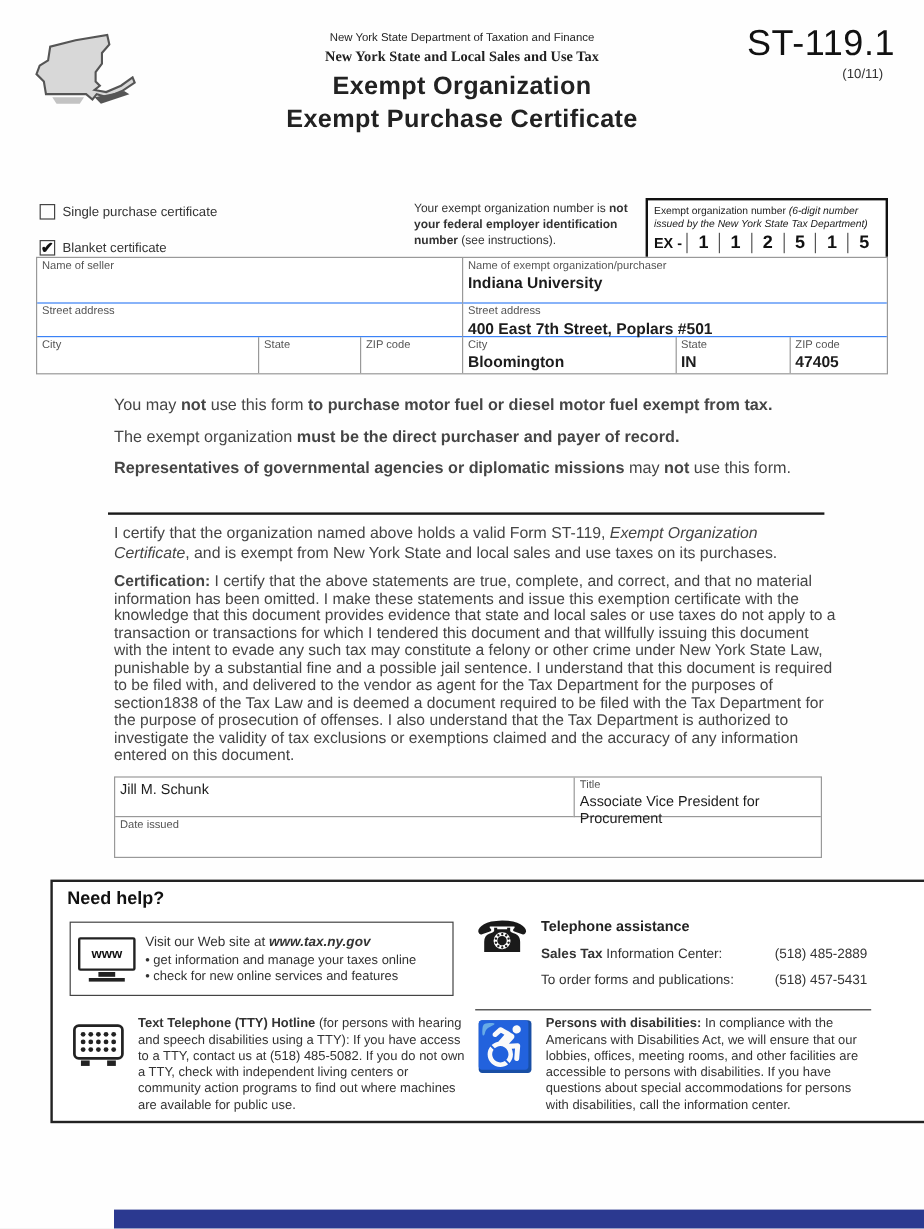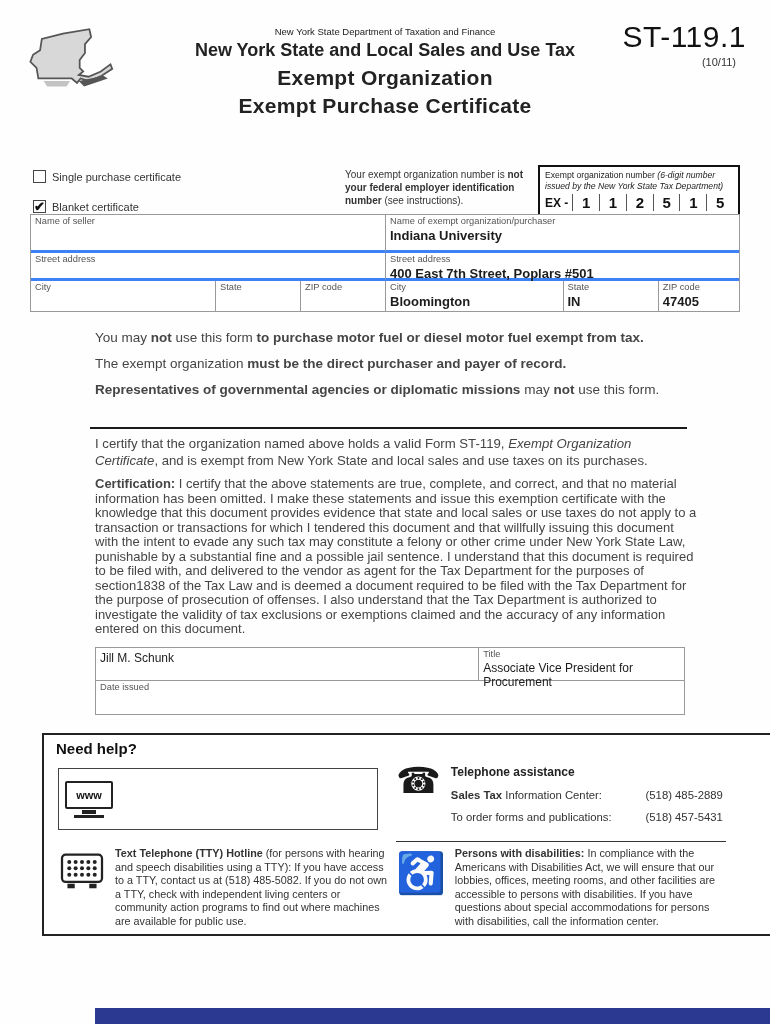--- a/index.html
+++ b/index.html
@@ -9,21 +9,21 @@
     background:#fefefe; overflow:hidden;
     font-family:"Liberation Sans", sans-serif; color:#3a3a3a;
   }
   .b { font-weight:bold; }
   .i { font-style:italic; }
 
   
   .logo { position:absolute; left:26px; top:24px; width:88px; height:72px; }
   .hdr-center { position:absolute; left:150px; top:26px; width:470px; text-align:center; color:#222; }
   .hdr-agency { font-size:9.5px; }
-  .hdr-taxtype { font-size:18px; font-weight:bold; margin-top:3px; }
+  .hdr-taxtype { font-size:12px; font-weight:bold; margin-top:3px;font-family:Liberation Serif, serif; }
   .hdr-title1 { font-size:21px; font-weight:bold; margin-top:5px; letter-spacing:.3px; }
   .hdr-title2 { font-size:21px; font-weight:bold; margin-top:4px; letter-spacing:.3px; }
   .hdr-right { position:absolute; right:24px; top:20px; text-align:right; color:#111; }
   .form-number { font-size:30px; font-weight:normal; letter-spacing:.5px; }
   .revision { font-size:11px; margin-top:2px; padding-right:10px; color:#333; }
 
   
   .cert-type { position:absolute; left:33px; top:170px; }
   .check-row { display:flex; align-items:center; margin-bottom:17px; font-size:11px; color:#333; }
   .checkbox { width:13px; height:13px; border:1.5px solid #444; margin-right:6px;
@@ -36,21 +36,21 @@
   .exempt-label { font-size:8.6px; line-height:1.25; color:#222; }
   .exempt-row { display:flex; align-items:center; margin-top:3px; font-weight:bold; color:#111; }
   .exempt-prefix { font-size:12px; margin-right:4px; white-space:nowrap; }
   .digit { flex:1; text-align:center; font-size:15px; border-left:1px solid #555; }
   .digit:first-of-type { border-left:none; }
 
   
   .parties { position:absolute; left:30px; top:214px; width:710px;
              border:1px solid #999; border-top:1px solid #999; background:#fff; }
   .p-row { display:grid; grid-template-columns:1fr 1fr; }
-  .p-cell { border-left:1px solid #999; border-bottom:3px solid #3b82f6; padding:1px 4px 2px 4px; }
+  .p-cell { border-left:1px solid #999; border-bottom:1px solid #3b82f6; padding:1px 4px 2px 4px; }
   .p-cell:first-child { border-left:none; }
   .p-row1 .p-cell { height:38px; }
   .p-row2 .p-cell { height:28px; }
   .p-row3 .p-cell { height:30px; border-bottom:none; padding:0; }
   .cell-label { display:block; font-size:9.3px; color:#555; }
   .cell-value { display:block; font-size:13px; font-weight:bold; color:#1c1c1c; margin-top:2px; }
   .sub3 { display:grid; height:100%; }
   .sub3.seller { grid-template-columns:52% 24% 24%; }
   .sub3.purch { grid-template-columns:50% 27% 23%; }
   .sub-cell { border-left:1px solid #999; padding:1px 4px; }
@@ -240,20 +240,25 @@
     <div class="help-title">Need help?</div>
 
     <div class="web-box">
       <div class="monitor">
         <div class="monitor-screen">
             <span>www</span>
           </div>
         <div class="monitor-stand"></div>
         <div class="monitor-base"></div>
       </div>
+      <div>
+        <div class="web-head"><span>Visit our Web site at </span><span class="b i">www.tax.ny.gov</span></div>
+        <div class="web-bullet">get information and manage your taxes online</div>
+        <div class="web-bullet">check for new online services and features</div>
+      </div>
     </div>
 
     <div class="phone-section">
       <div class="phone-icon">☎</div>
       <div>
         <div class="phone-head">Telephone assistance</div>
         <div class="phone-row">
           <span><span class="b">Sales Tax</span><span> Information Center:</span></span>
           <span class="phone-num">(518) 485-2889</span>
         </div>

